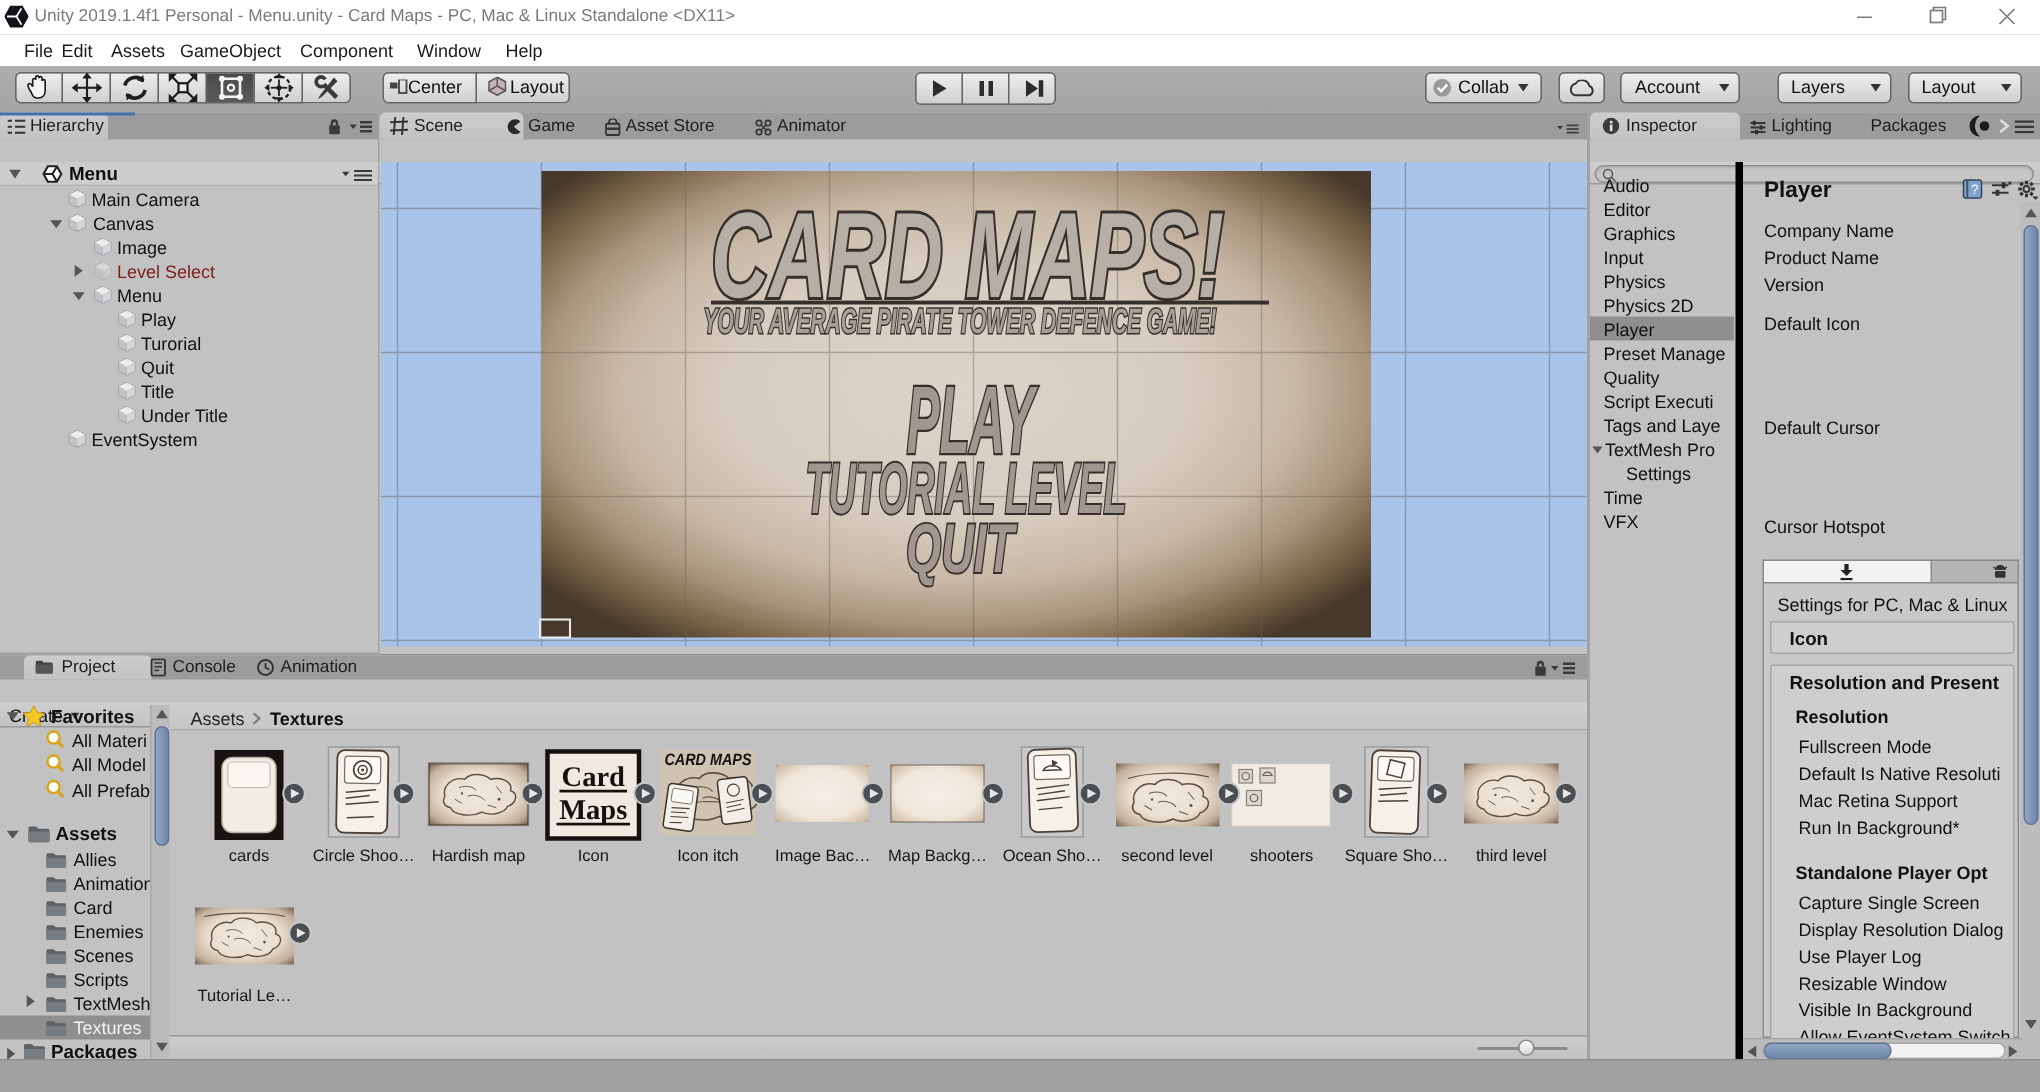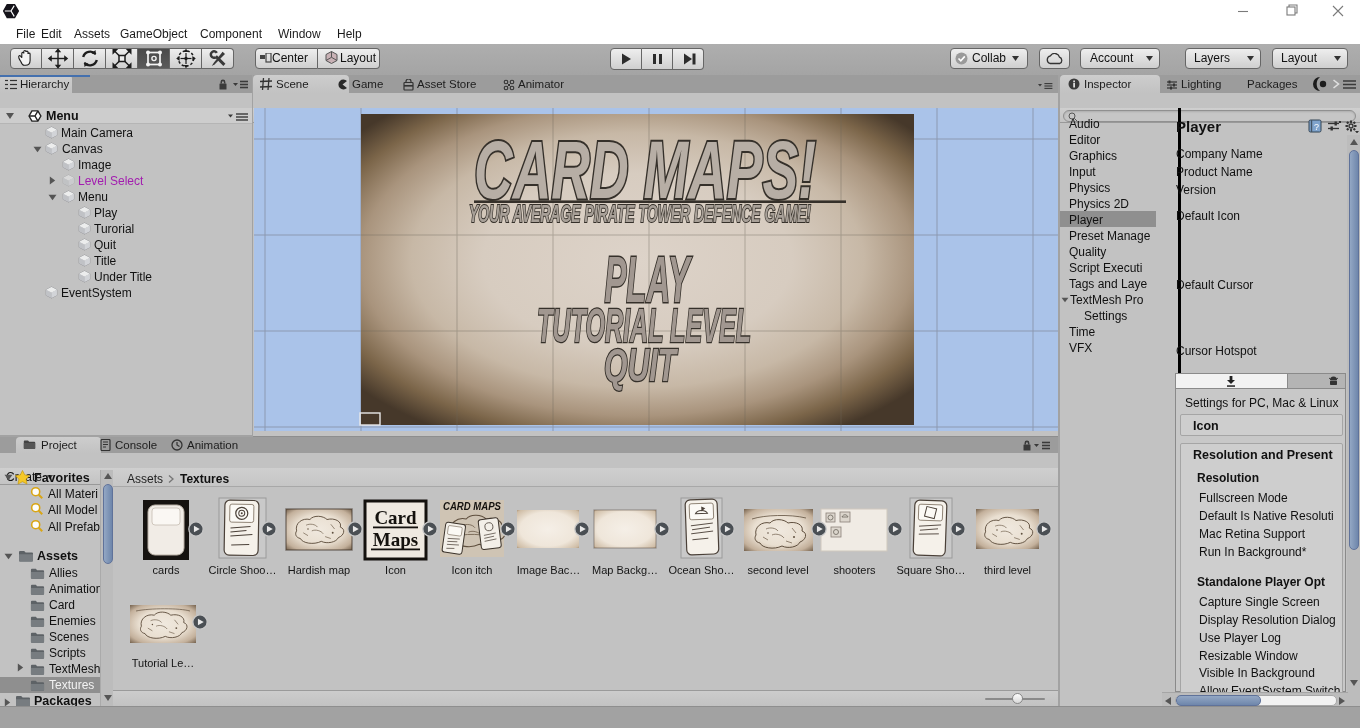--- a/index.html
+++ b/index.html
@@ -87,20 +87,21 @@
 </svg>
 
 <div id="titlebar" class="abs">
   <svg class="abs" style="left:3px;top:3px" width="16" height="16" viewBox="0 0 16 16">
     <g transform="rotate(-90 8 8)">
     <path d="M8 0.6 L14.4 4.2 V11.6 L8 15.4 L1.4 11.6 V4.2 Z" fill="#15131a"></path>
     <path d="M8 8 L8 1.6 M8 8 L2.4 11.4 M8 8 L13.6 11.4" stroke="#fff" stroke-width="1.2"></path>
     <path d="M8 0.6 L14.4 4.2 V11.6 L8 15.4 L1.4 11.6 V4.2 Z" fill="none" stroke="#15131a" stroke-width="1.4"></path>
     </g>
   </svg>
+  <div class="abs title">Unity 2019.1.4f1 Personal - Menu.unity - Card Maps - PC, Mac &amp; Linux Standalone &lt;DX11&gt;</div>
   <svg class="abs" style="left:1232px;top:0px" width="120" height="23" viewBox="0 0 120 23">
     <g stroke="#7a7a7a" stroke-width="1.1" fill="none">
       <line x1="6" y1="11.5" x2="16" y2="11.5"></line>
       <rect x="55" y="7" width="8" height="8"></rect>
       <path d="M57 7 V5 H65 V13 H63"></path>
       <path d="M101 6 L111 16 M111 6 L101 16"></path>
     </g>
   </svg>
 </div>
 
@@ -301,21 +302,21 @@
     <svg class="abs" style="left:45px;top:18px" width="13" height="13">
         <use href="#cube"></use>
       </svg>
     <div class="row" style="top:34px;left:78px">Image</div>
     <svg class="abs" style="left:62px;top:34px" width="13" height="13">
         <use href="#cube"></use>
       </svg>
     <svg class="abs" style="left:49px;top:52px" width="7" height="9">
         <use href="#tri-r"></use>
       </svg>
-    <div class="row" style="top:50px;left:78px;color:#a21caf">Level Select</div>
+    <div class="row" style="top:50px;left:78px;color:#7f1d1d">Level Select</div>
     <svg class="abs" style="left:62px;top:50px;opacity:.55" width="13" height="13">
         <use href="#cube"></use>
       </svg>
     <svg class="abs" style="left:48px;top:70px" width="9" height="7">
         <use href="#tri-d"></use>
       </svg>
     <div class="row" style="top:66px;left:78px">Menu</div>
     <svg class="abs" style="left:62px;top:66px" width="13" height="13">
         <use href="#cube"></use>
       </svg>
@@ -534,21 +535,21 @@
     </svg>
   </div>
   <div class="abs subbar" style="left:0;top:18px;width:300px;height:15px">
     <div class="search" style="left:3px;top:1.5px;width:293px;height:12px;border-radius:7px"></div>
     <svg class="abs" style="left:8px;top:3.5px" width="10" height="10" viewBox="0 0 10 10">
       <circle cx="4" cy="4" r="3" fill="none" stroke="#555" stroke-width="1"></circle>
         <line x1="6.2" y1="6.2" x2="9" y2="9" stroke="#555" stroke-width="1"></line>
     </svg>
   </div>
 
-  <div class="abs" style="left:0;top:33px;width:121px;height:598px;border-right:3px solid #000000">
+  <div class="abs" style="left:0;top:33px;width:102px;height:598px;border-right:5px solid #000000">
     <div class="row" style="top:9px;left:9px">Audio</div>
     <div class="row" style="top:25px;left:9px">Editor</div>
     <div class="row" style="top:41px;left:9px">Graphics</div>
     <div class="row" style="top:57px;left:9px">Input</div>
     <div class="row" style="top:73px;left:9px">Physics</div>
     <div class="row" style="top:89px;left:9px">Physics 2D</div>
     <div class="abs" style="top:103px;left:0;width:96px;height:16px;background:#8f8f8f"></div>
     <div class="row" style="top:105px;left:9px">Player</div>
     <div class="row" style="top:121px;left:9px">Preset Manage</div>
     <div class="row" style="top:137px;left:9px">Quality</div>

